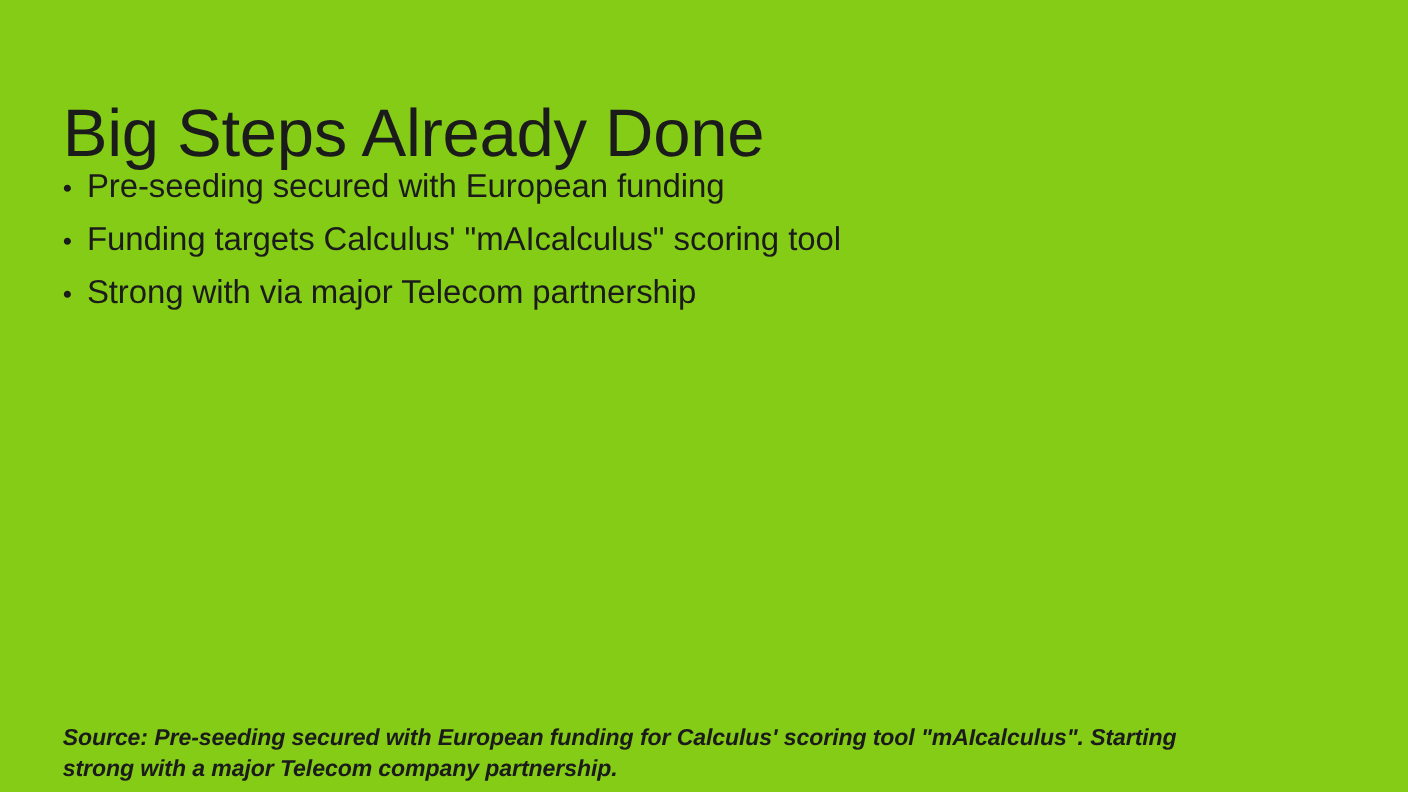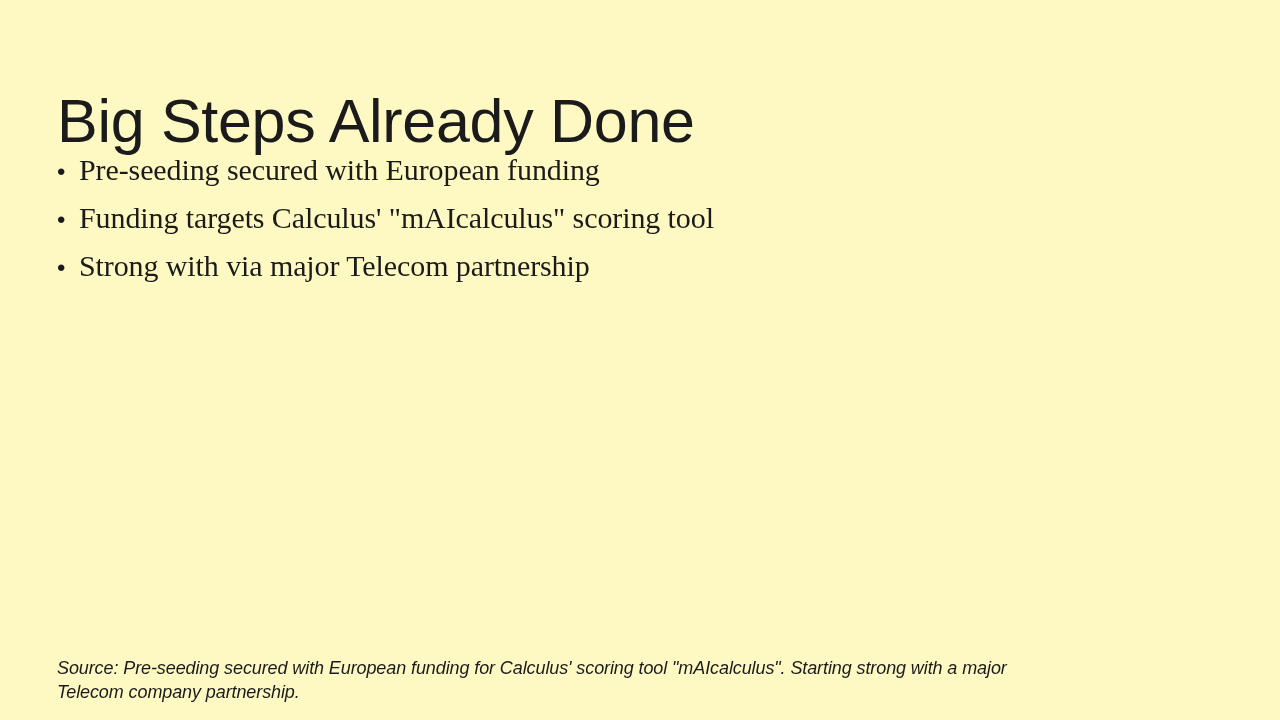--- a/index.html
+++ b/index.html
@@ -11,21 +11,21 @@
     height: 720px;
     background: #ffffff;
     font-family: "Liberation Sans", sans-serif;
     overflow: hidden;
     position: relative;
   }
 
   .slide {
     position: absolute;
     inset: 0;
-    background: #fef9c3;
+    background: #84cc16;
   }
 
   .slide-title {
     position: absolute;
     left: 57px;
     top: 48px;
     width: 1100px;
     font-family: "Liberation Sans", sans-serif;
     font-size: 61px;
     font-weight: 300;
@@ -61,32 +61,31 @@
     flex: 0 0 auto;
     width: 22px;
     font-size: 24px;
     line-height: 1;
     color: #1b1b1b;
   }
 
   .bullet-text {
     flex: 0 1 auto;
     white-space: nowrap;
-    font-family: Liberation Serif, serif;
   }
 
   .source-note {
     position: absolute;
     left: 57px;
     top: 657px;
     width: 1015px;
     font-family: "Liberation Sans", sans-serif;
     font-style: italic;
-    font-size: 18px;
-    font-weight: 400;
+    font-size: 21px;
+    font-weight: 700;
     line-height: 1.32;
     color: #1b1b1b;
     letter-spacing: -0.1px;
   }
 </style>
 </head>
 <body>
 
 <div class="slide">
 

